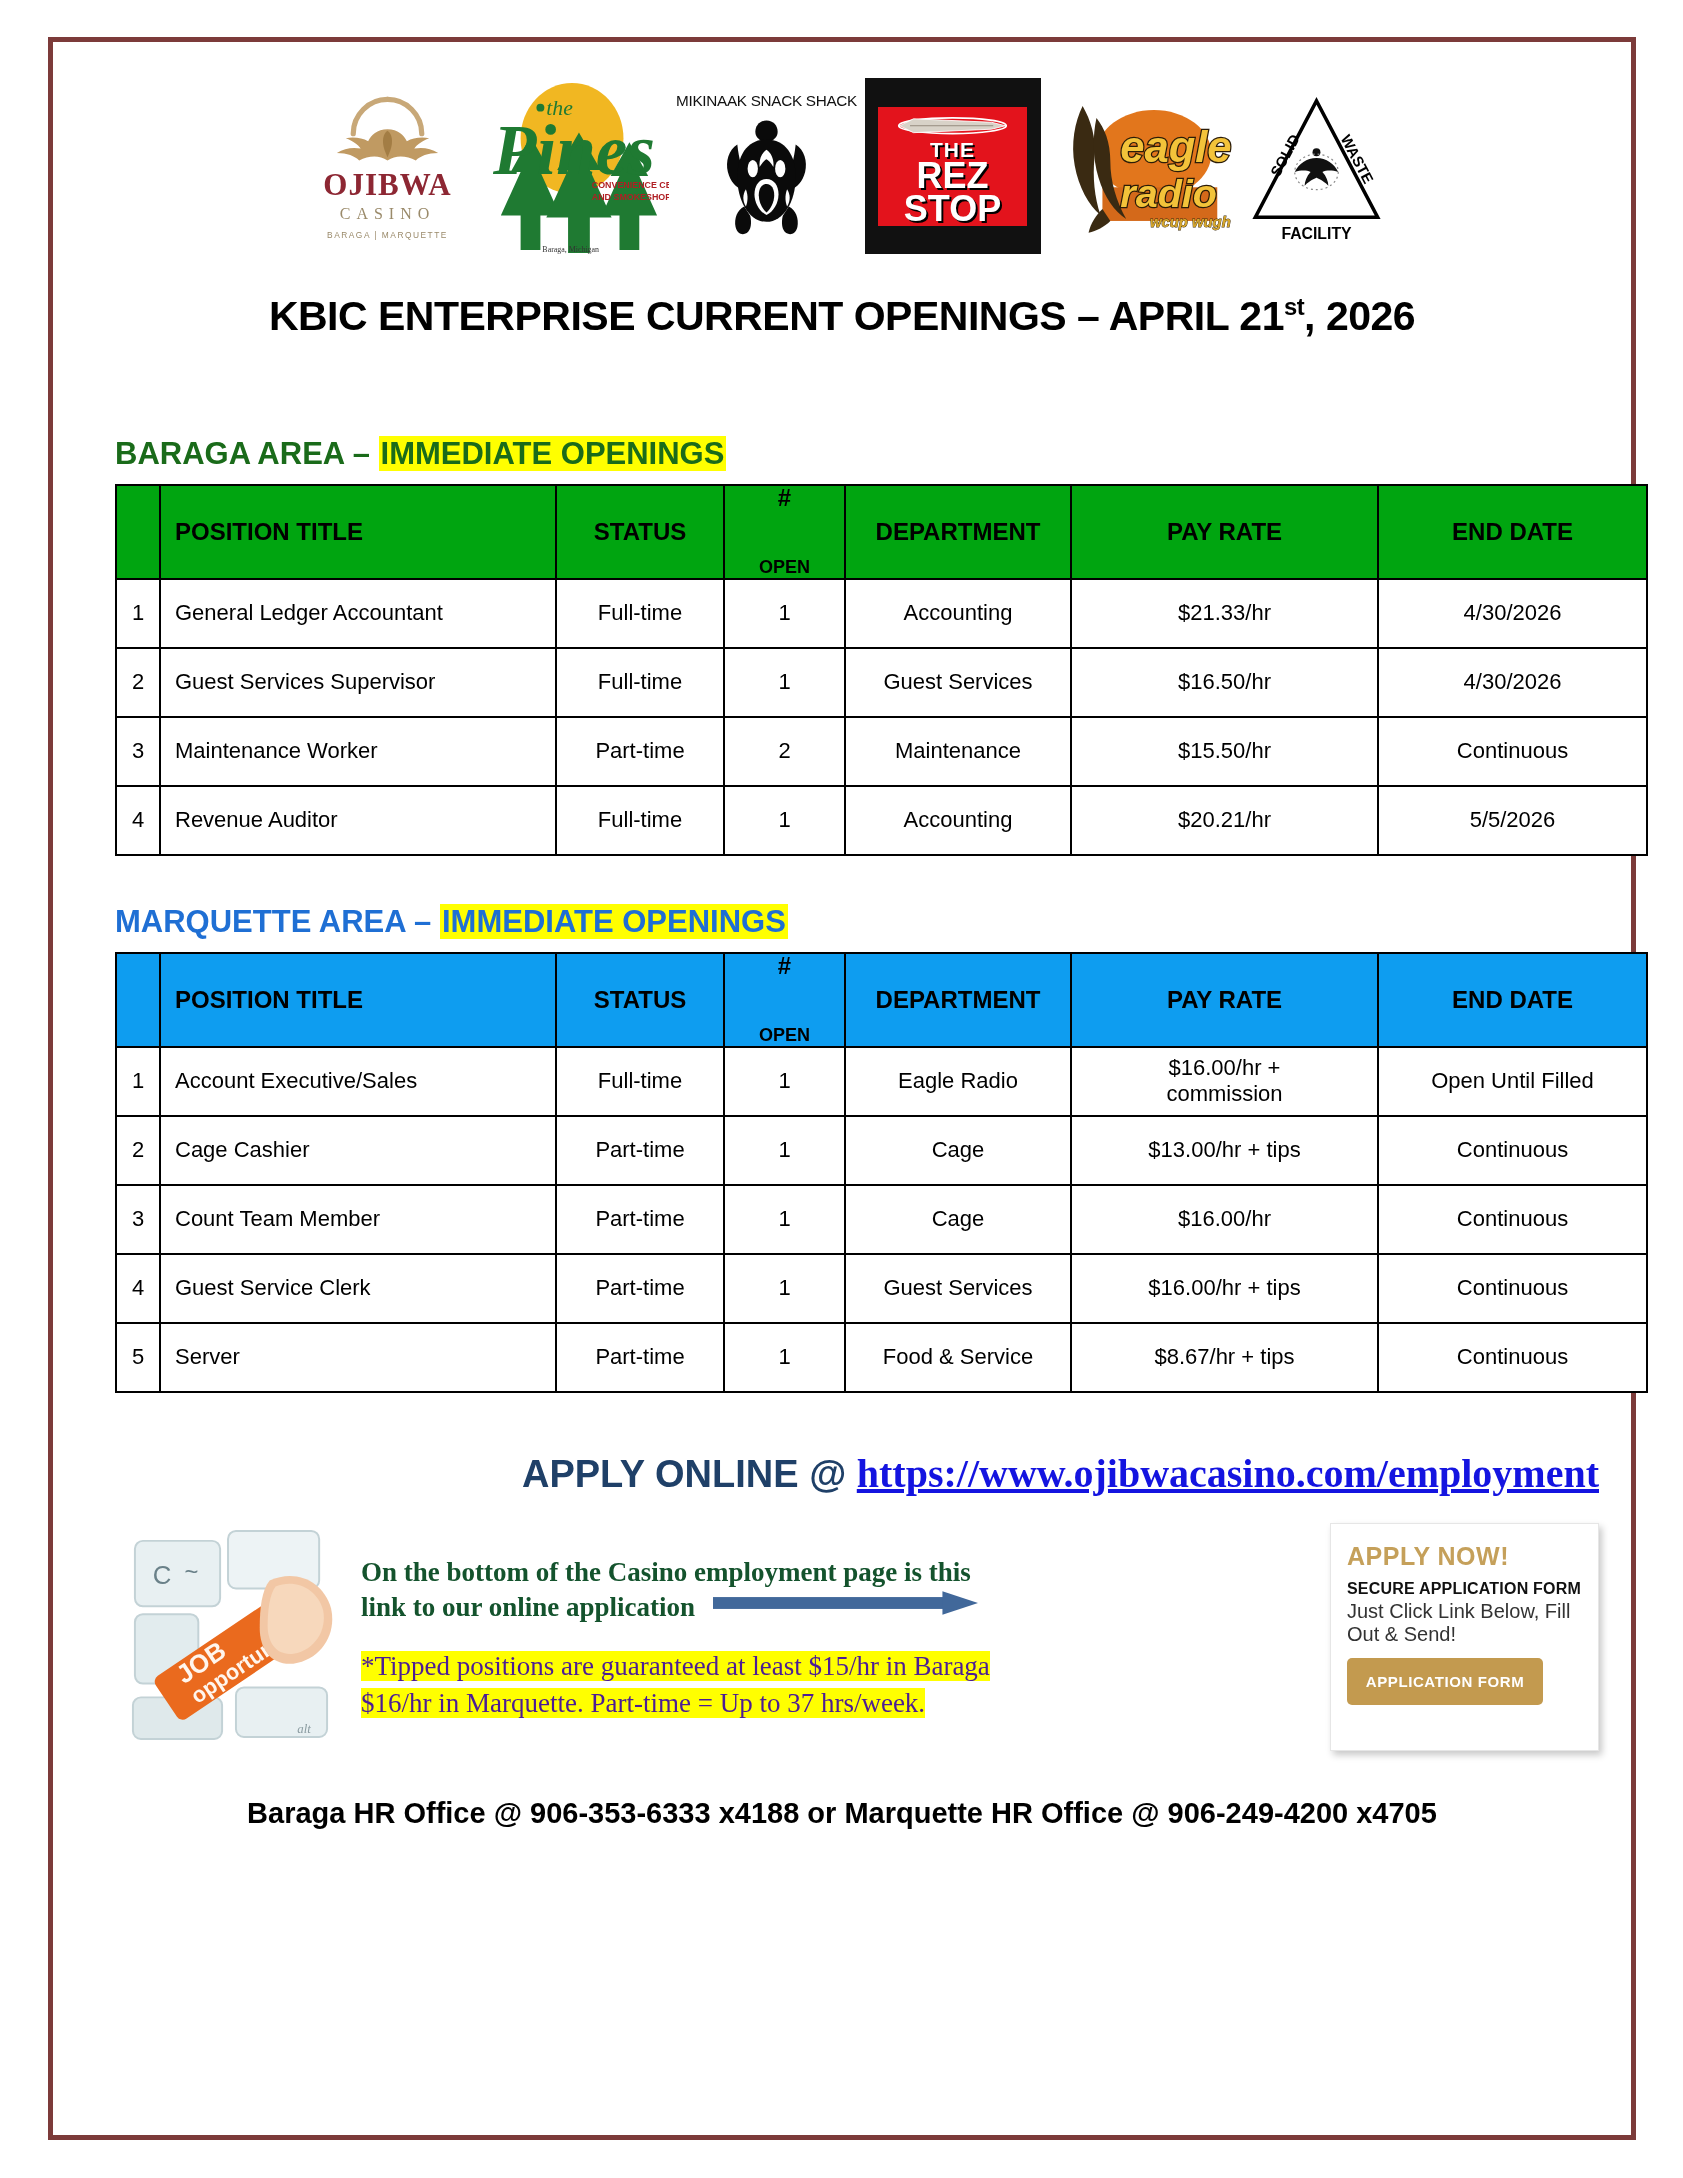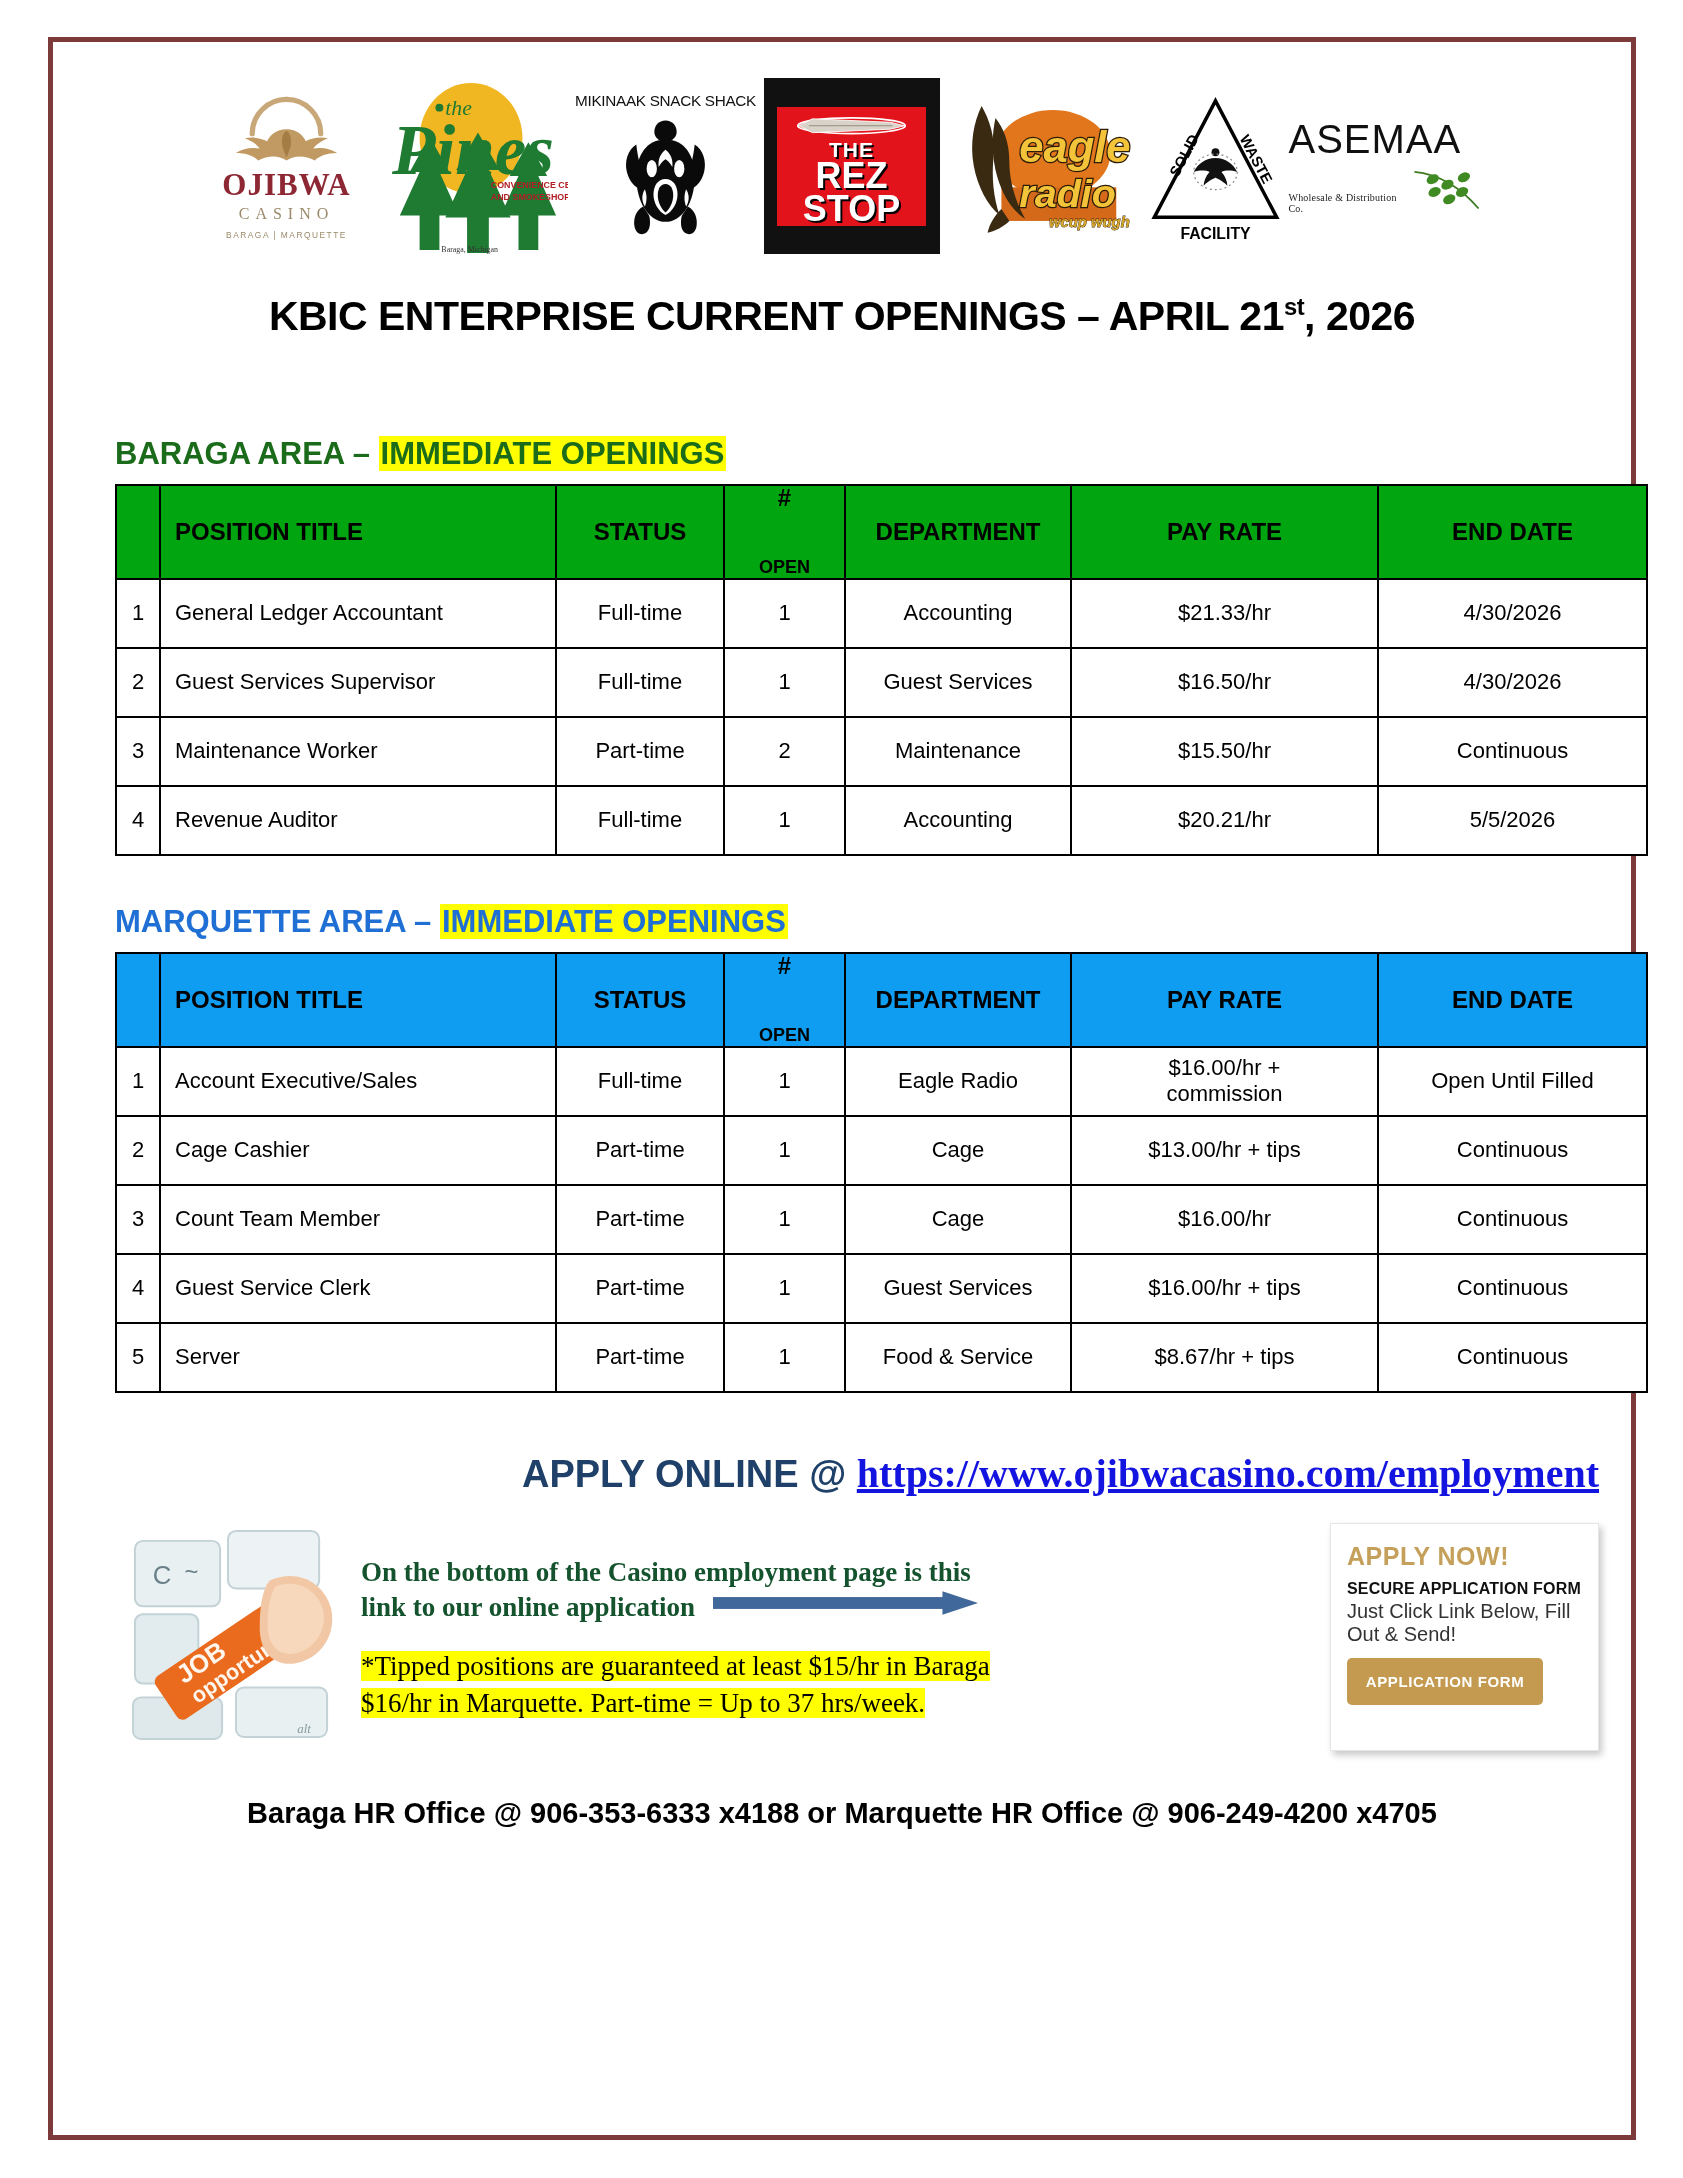--- a/index.html
+++ b/index.html
@@ -207,21 +207,21 @@
     font-size: 27px;
     color: #14532d;
     line-height: 1.32;
   }
   .arrow-row { display: flex; align-items: flex-start; }
   .arrow-svg { margin-left: 18px; }
   .tip-note {
     margin-top: 22px;
     font-family: "Liberation Serif", serif;
     font-size: 27px;
-    color: #000000;
+    color: #4c1d95;
     line-height: 1.38;
   }
   .tip-note span { background: #ffff00; }
 
   .apply-box {
     width: 269px; height: 228px; flex: none; margin-left: 14px;
     background: #ffffff;
     border: 1px solid #e6e6e6;
     box-shadow: 3px 4px 7px rgba(0,0,0,0.22);
     padding: 18px 16px 0 16px;
@@ -360,37 +360,20 @@
           <path d="M70 72 C60 72 52 78 48 86 C54 84 60 84 64 86 C60 90 58 96 58 100 C64 94 70 92 70 92 C70 92 76 94 82 100 C82 96 80 90 76 86 C80 84 86 84 92 86 C88 78 80 72 70 72 Z"></path>
           <circle cx="70" cy="66" r="4"></circle>
         </g>
         <ellipse cx="70" cy="86" rx="22" ry="18" fill="none" stroke="#888" stroke-width="1.2" stroke-dasharray="2,3"></ellipse>
         <text transform="translate(32,92) rotate(-62)" font-family="Liberation Sans, sans-serif" font-weight="bold" font-size="15" fill="#000">SOLID</text>
         <text transform="translate(94,52) rotate(62)" font-family="Liberation Sans, sans-serif" font-weight="bold" font-size="15" fill="#000">WASTE</text>
         <text x="70" y="154" text-anchor="middle" font-family="Liberation Sans, sans-serif" font-weight="bold" font-size="16" fill="#000">FACILITY</text>
       </svg>
     </div>
 
-    <div class="logo logo-asemaa">
-      <div class="as-name">ASEMAA</div>
-      <div style="display:flex; align-items:flex-end;">
-        <div class="as-sub">Wholesale &amp; Distribution Co.</div>
-        <svg viewBox="0 0 80 60" width="77" height="55" style="margin-left:2px;">
-          <path d="M2 14 C22 16 48 26 72 54" fill="none" stroke="#3c7a22" stroke-width="2"></path>
-          <g fill="#3f8a22">
-            <ellipse cx="22" cy="22" rx="7" ry="5" transform="rotate(-25 22 22)"></ellipse>
-            <ellipse cx="38" cy="28" rx="7" ry="5" transform="rotate(-25 38 28)"></ellipse>
-            <ellipse cx="54" cy="36" rx="7" ry="5" transform="rotate(-25 54 36)"></ellipse>
-            <ellipse cx="24" cy="36" rx="7" ry="5" transform="rotate(-25 24 36)"></ellipse>
-            <ellipse cx="40" cy="44" rx="7" ry="5" transform="rotate(-25 40 44)"></ellipse>
-            <ellipse cx="56" cy="20" rx="7" ry="5" transform="rotate(-25 56 20)"></ellipse>
-          </g>
-        </svg>
-      </div>
-    </div>
   </div>
 
   <div class="doc-title">
     <span>KBIC ENTERPRISE CURRENT OPENINGS – APRIL 21</span><sup>st</sup><span>, 2026</span>
   </div>
 
   <div class="section-head green" id="baraga-head">
     <span>BARAGA AREA – </span><span class="hl">IMMEDIATE OPENINGS</span>
   </div>
 

